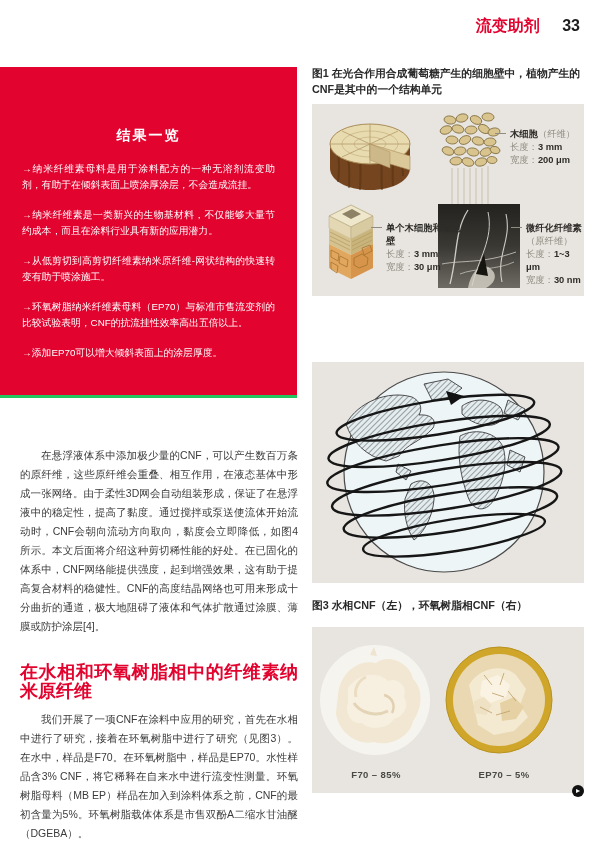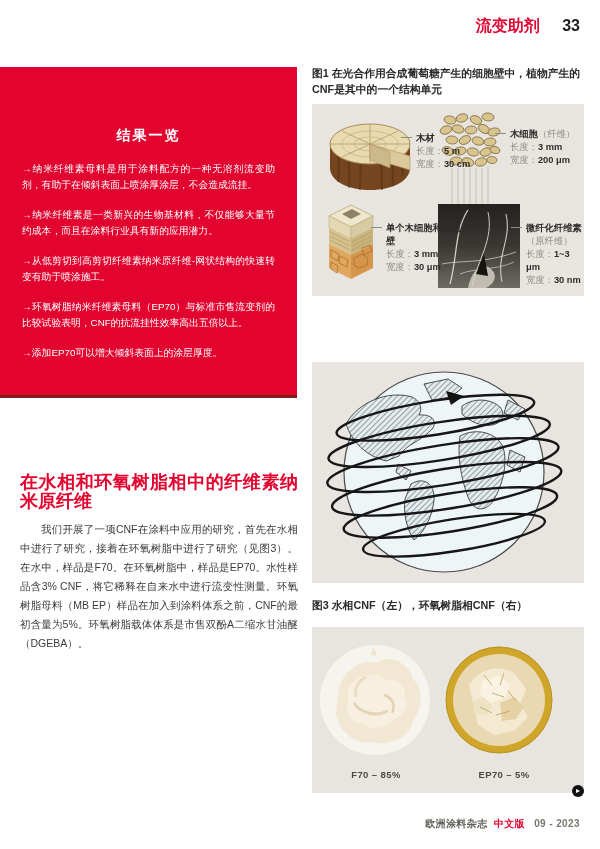--- a/index.html
+++ b/index.html
@@ -16,21 +16,21 @@
     background:#ffffff;overflow:hidden;
     font-family:"Liberation Sans","DejaVu Sans",sans-serif;
   }
   
   .header{position:absolute;top:16px;right:20px;font-size:16px;font-weight:bold;}
   .header .section{color:var(--red);}
   .header .pagenum{color:#1d1d1d;margin-left:18px;}
   
   .results{
     position:absolute;left:0;top:67px;width:297px;height:331px;
-    background:var(--red);border-bottom:3px solid #7f1d1d;
+    background:var(--red);border-bottom:3px solid #22c55e;
     padding:60px 22px 0 22px;color:#fff;
   }
   .results h2{margin:0 0 16px;text-align:center;font-size:14px;font-weight:bold;letter-spacing:2px;}
   .results p{margin:0 0 15px;font-size:9.8px;line-height:15.5px;text-align:justify;}
   
   .bodycol{
     position:absolute;left:20px;top:446px;width:278px;
     color:var(--body);font-size:10.5px;line-height:19px;text-align:justify;
   }
   .bodycol p{margin:0;text-indent:2em;}
@@ -72,20 +72,21 @@
   <div class="results">
     <h2>结果一览</h2>
     <p>→纳米纤维素母料是用于涂料配方的一种无溶剂流变助剂，有助于在倾斜表面上喷涂厚涂层，不会造成流挂。</p>
     <p>→纳米纤维素是一类新兴的生物基材料，不仅能够大量节约成本，而且在涂料行业具有新的应用潜力。</p>
     <p>→从低剪切到高剪切纤维素纳米原纤维-网状结构的快速转变有助于喷涂施工。</p>
     <p>→环氧树脂纳米纤维素母料（EP70）与标准市售流变剂的比较试验表明，CNF的抗流挂性效率高出五倍以上。</p>
     <p>→添加EP70可以增大倾斜表面上的涂层厚度。</p>
   </div>
 
   <div class="bodycol">
+    <p>在悬浮液体系中添加极少量的CNF，可以产生数百万条的原纤维，这些原纤维会重叠、相互作用，在液态基体中形成一张网络。由于柔性3D网会自动组装形成，保证了在悬浮液中的稳定性，提高了黏度。通过搅拌或泵送使流体开始流动时，CNF会朝向流动方向取向，黏度会立即降低，如图4所示。本文后面将介绍这种剪切稀性能的好处。在已固化的体系中，CNF网络能提供强度，起到增强效果，这有助于提高复合材料的稳健性。CNF的高度结晶网络也可用来形成十分曲折的通道，极大地阻碍了液体和气体扩散通过涂膜、薄膜或防护涂层[4]。</p>
     <h3>在水相和环氧树脂相中的纤维素纳米原纤维</h3>
     <p>我们开展了一项CNF在涂料中应用的研究，首先在水相中进行了研究，接着在环氧树脂中进行了研究（见图3）。在水中，样品是F70。在环氧树脂中，样品是EP70。水性样品含3% CNF，将它稀释在自来水中进行流变性测量。环氧树脂母料（MB EP）样品在加入到涂料体系之前，CNF的最初含量为5%。环氧树脂载体体系是市售双酚A二缩水甘油醚（DGEBA）。</p>
   </div>
 
   <div class="caption" style="top:66px">图1 在光合作用合成葡萄糖产生的细胞壁中，植物产生的CNF是其中的一个结构单元</div>
 
   <div class="figbox" style="top:104px;height:192px">
 
     <svg style="left:12px;top:8px" width="92" height="88" viewBox="0 0 92 88">
       <path d="M6,32 L6,56 C6,68 22,78 46,78 C70,78 86,68 86,56 L86,32 Z" fill="#74451f"></path>
@@ -160,26 +161,20 @@
         <path d="M12,80 C20,50 16,28 30,6" stroke-width="1.3"></path>
         <path d="M34,82 C40,55 56,35 50,8" stroke-width="1"></path>
         <path d="M64,78 C58,50 74,36 68,10" stroke-width="1.1"></path>
         <path d="M4,60 C24,56 44,60 78,48" stroke-width="0.8"></path>
         <path d="M22,70 C36,64 60,66 76,58" stroke-width="0.7"></path>
       </g>
       <path d="M30,84 C34,62 48,58 54,66 C60,72 56,80 48,84 Z" fill="#d8d3c8" opacity="0.8"></path>
       <path d="M38,70 l8,-20 4,22 z" fill="#15140f"></path>
     </svg>
 
-    <div class="f1label" style="left:104px;top:28px;width:90px">
-      <div class="leader"></div>
-      <div><span class="ttl">木材</span><span class="note"></span></div>
-      <div><span class="dl">长度：</span><span class="dv">5 m</span></div>
-      <div><span class="dl">宽度：</span><span class="dv">30 cm</span></div>
-    </div>
     <div class="f1label" style="left:198px;top:24px;width:74px">
       <div class="leader"></div>
       <div><span class="ttl">木细胞</span><span class="note">（纤维）</span></div>
       <div><span class="dl">长度：</span><span class="dv">3 mm</span></div>
       <div><span class="dl">宽度：</span><span class="dv">200 μm</span></div>
     </div>
     <div class="f1label" style="left:74px;top:118px;width:76px">
       <div class="leader"></div>
       <div><span class="ttl">单个木细胞和细胞壁</span><span class="note"></span></div>
       <div><span class="dl">长度：</span><span class="dv">3 mm</span></div>
@@ -251,19 +246,14 @@
       <g stroke="#bd9e66" stroke-width="1" fill="none" opacity="0.8">
         <path d="M40,30 l8,10 M60,28 l-4,12 M48,48 l12,4 M36,62 l12,6 M64,46 l8,10 M52,70 l14,-4"></path>
       </g>
     </svg>
     <div class="samplelabel" style="left:24px;top:142px;width:80px">F70 – 85%</div>
     <div class="samplelabel" style="left:148px;top:142px;width:88px">EP70 – 5%</div>
   </div>
 
   <div class="nextbtn">▸</div>
 
-  <div class="footer">
-    <span>欧洲涂料杂志</span>
-    <span class="cn">中文版</span>
-    <span class="issue">09 - 2023</span>
-  </div>
 
 </div>
 
 </body></html>

